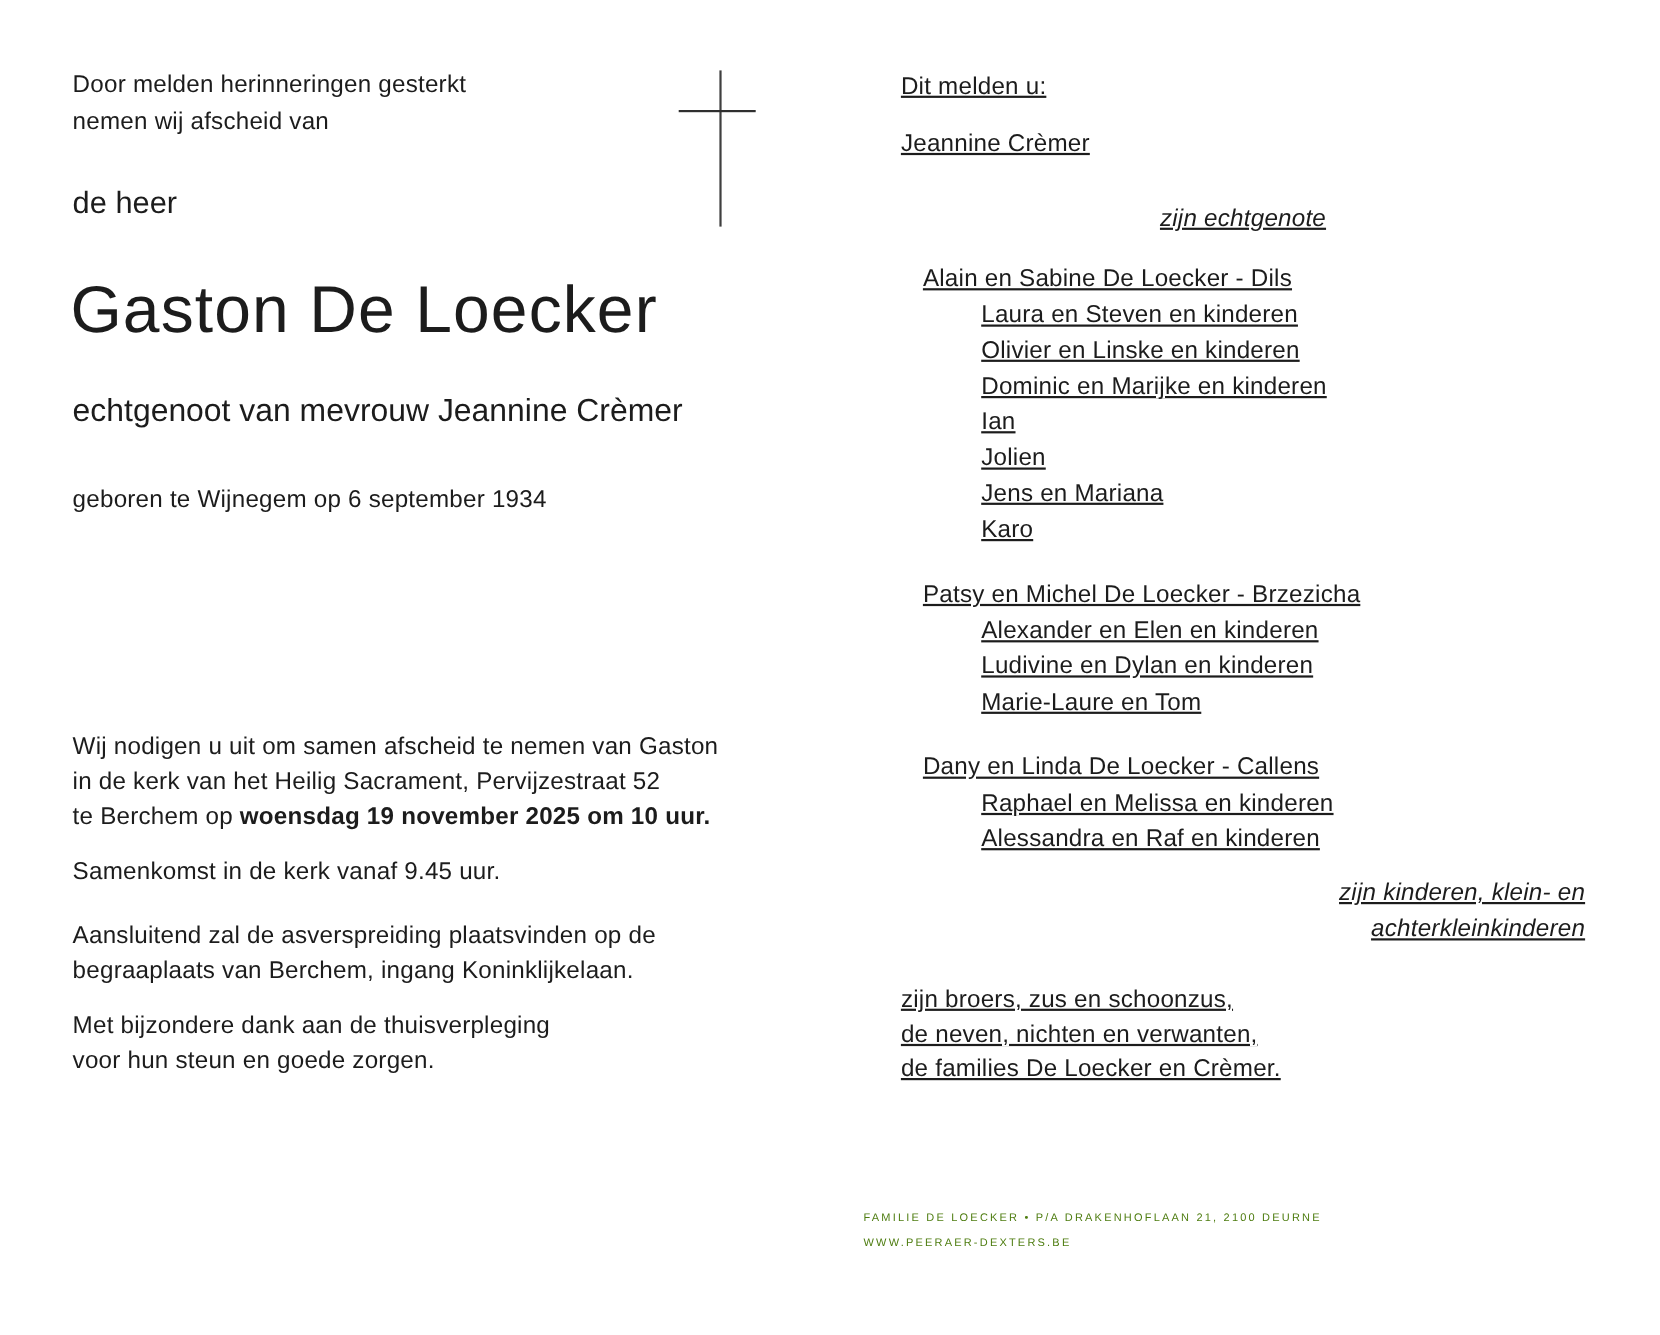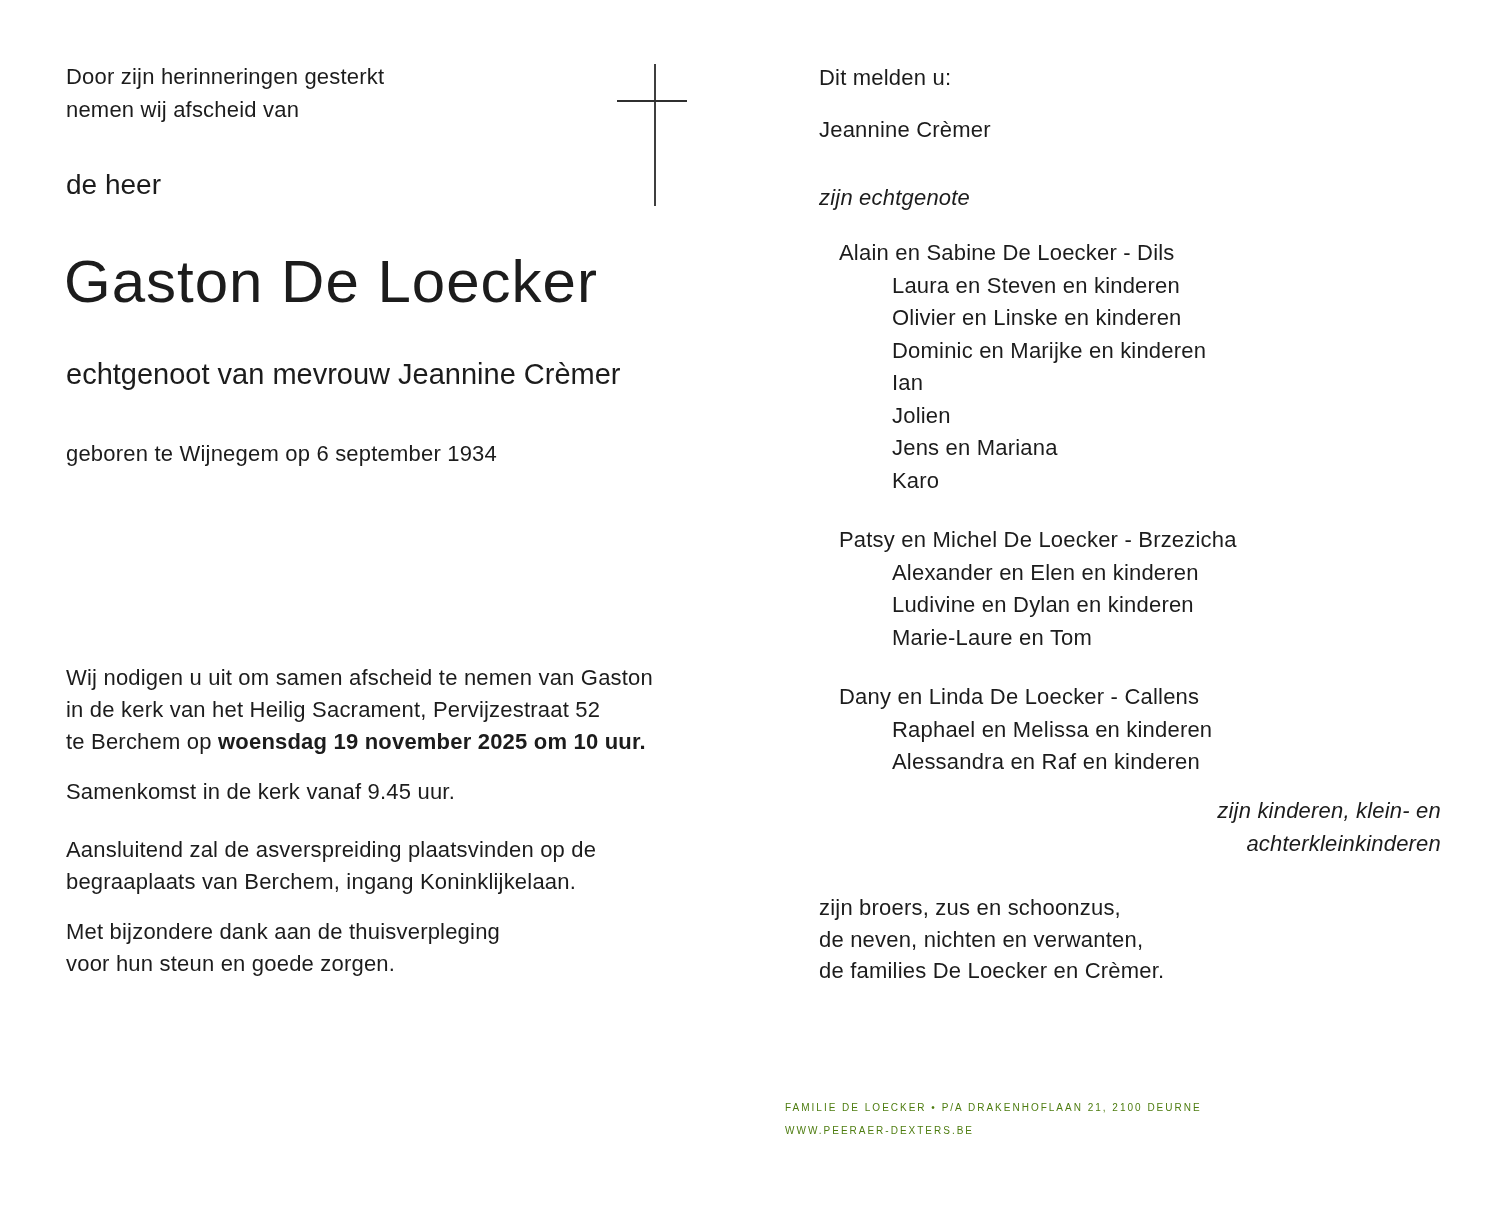--- a/index.html
+++ b/index.html
@@ -47,25 +47,25 @@
     position: absolute; left: 37px; top: 0; width: 2px; height: 142px;
     background: #3f3f3f;
   }
   #cross .h-bar {
     position: absolute; left: 0; top: 36px; width: 70px; height: 2px;
     background: #2f2f2f;
   }
 
   
   #right-col { left: 819px; top: 0; width: 622px; height: 1214px; }
-  #right-col > .abs { left: 0; width: 622px; }
+  #right-col > .abs { left: 0; width: 622px; text-decoration: underline; }
   .rline { font-size: 22px; line-height: 32.5px; letter-spacing: 0.2px; }
   #announce-label  { top: 62px; }
   #widow-name      { top: 114px; }
-  #widow-role      { top: 182px; text-align: left; font-style: italic; }
+  #widow-role      { top: 182px; text-align: center; font-style: italic; }
   #families-list   { top: 237px; margin-left: 20px; }
   .family-group { margin: 0; }
   .family-group + .family-group { margin-top: 27px; }
   .fam-member { padding-left: 53px; }
   #children-role   { top: 795px; text-align: right; font-style: italic; }
   #relatives-block { top: 892px; line-height: 31.5px; }
 
   
   #footer {
     left: 785px; top: 1096px; width: 655px;
@@ -76,21 +76,21 @@
     color: #4d7c0f;
     white-space: nowrap;
   }
 </style>
 </head>
 <body>
 
 <div id="page">
 
   <div id="intro-block" class="abs body-text">
-    <div>Door zijn herinneringen gesterkt</div>
+    <div>Door melden herinneringen gesterkt</div>
     <div>nemen wij afscheid van</div>
   </div>
 
   <div id="cross" class="abs">
     <div class="v-bar"></div>
     <div class="h-bar"></div>
   </div>
 
   <div id="salutation" class="abs">de heer</div>
 

